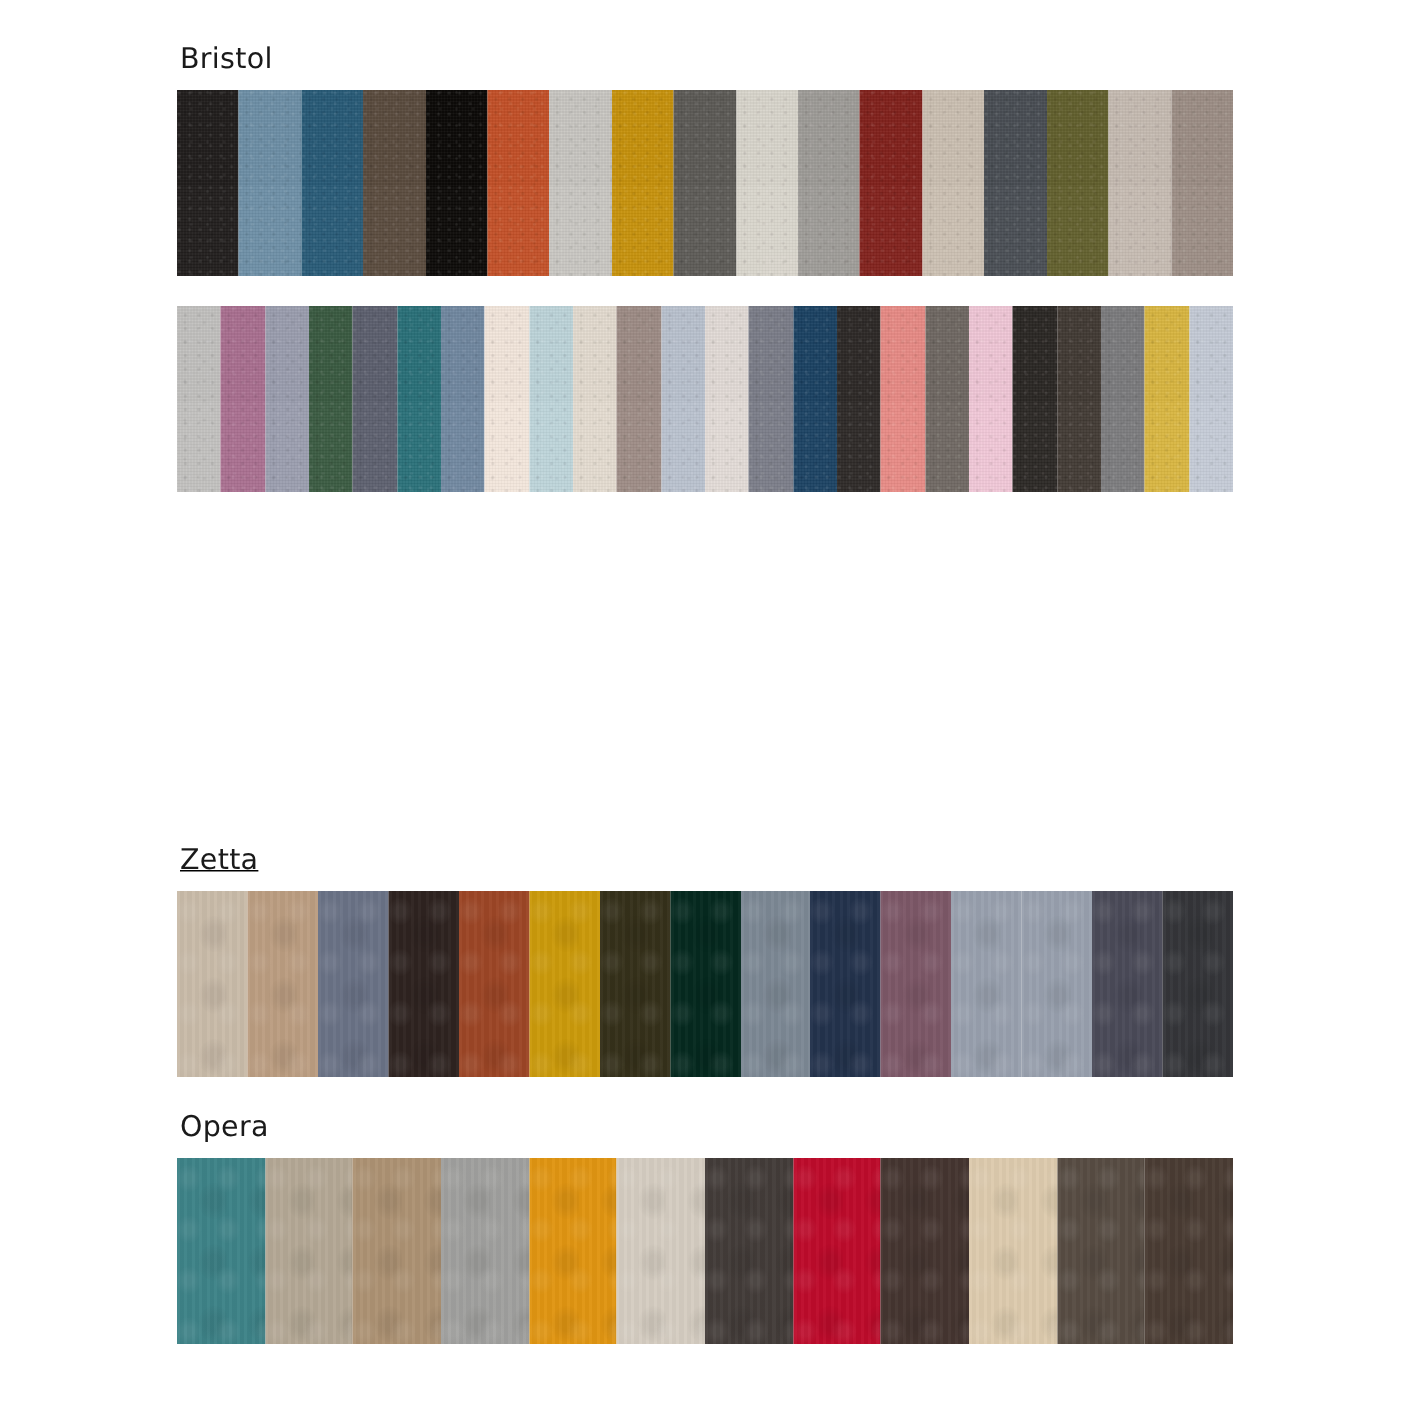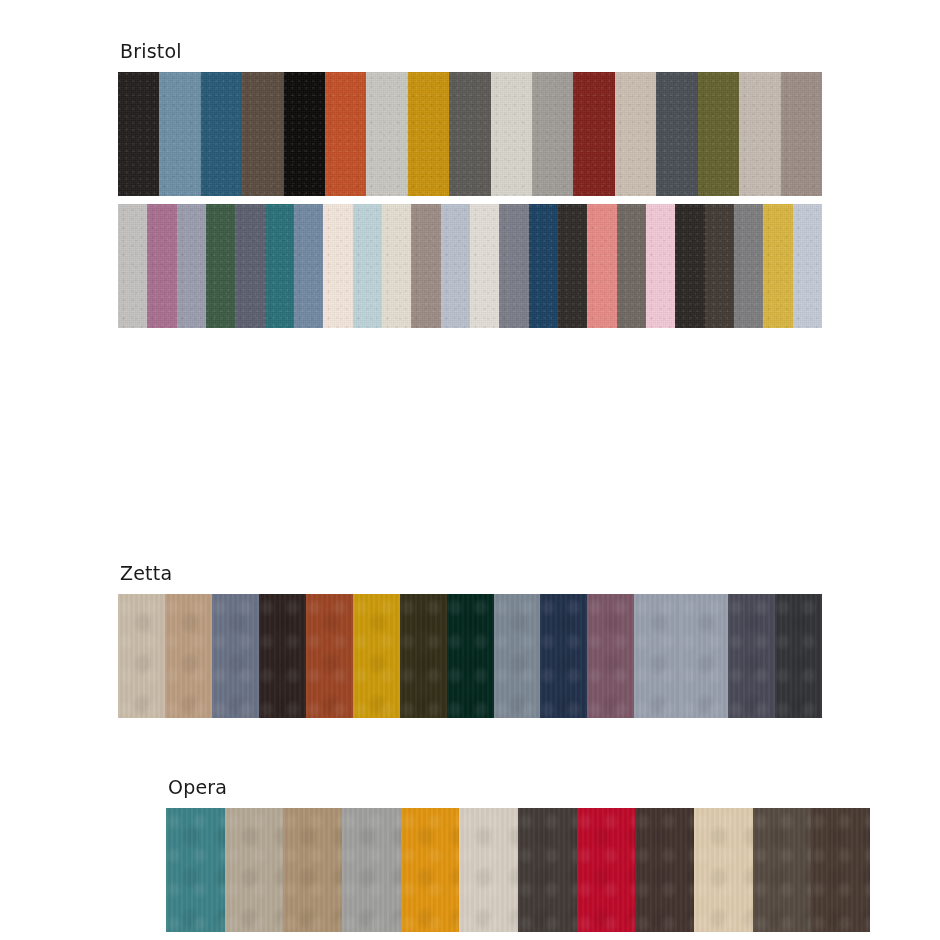--- a/index.html
+++ b/index.html
@@ -92,21 +92,21 @@
       radial-gradient(ellipse at 30% 40%, rgba(255,255,255,0.30) 3px, transparent 9px),
       radial-gradient(ellipse at 75% 70%, rgba(0,0,0,0.28) 4px, transparent 11px);
     background-size: 26px 34px, 33px 41px;
   }
 </style>
 </head>
 <body>
 
 <div class="page">
 
-<div class="collection" style="top: 40px;">
+<div class="collection" style="top: 28px;">
       <div class="collection-title">Bristol</div>
       <div class="swatch-strip">
         <div class="swatch" title="Bristol #221f1e" style="background-color: rgb(34, 31, 30);"></div>
         <div class="swatch" title="Bristol #6d8fa6" style="background-color: rgb(109, 143, 166);"></div>
         <div class="swatch" title="Bristol #275a77" style="background-color: rgb(39, 90, 119);"></div>
         <div class="swatch" title="Bristol #5b4c3f" style="background-color: rgb(91, 76, 63);"></div>
         <div class="swatch" title="Bristol #0d0b09" style="background-color: rgb(13, 11, 9);"></div>
         <div class="swatch" title="Bristol #c25027" style="background-color: rgb(194, 80, 39);"></div>
         <div class="swatch" title="Bristol #c9c7c2" style="background-color: rgb(201, 199, 194);"></div>
         <div class="swatch" title="Bristol #c8930d" style="background-color: rgb(200, 147, 13);"></div>
@@ -142,41 +142,41 @@
         <div class="swatch" title="Riva #e78b85" style="background-color: rgb(231, 139, 133);"></div>
         <div class="swatch" title="Riva #6f6862" style="background-color: rgb(111, 104, 98);"></div>
         <div class="swatch" title="Riva #f2c9d8" style="background-color: rgb(242, 201, 216);"></div>
         <div class="swatch" title="Riva #2b2724" style="background-color: rgb(43, 39, 36);"></div>
         <div class="swatch" title="Riva #423a34" style="background-color: rgb(66, 58, 52);"></div>
         <div class="swatch" title="Riva #7d7d7f" style="background-color: rgb(125, 125, 127);"></div>
         <div class="swatch" title="Riva #d9b641" style="background-color: rgb(217, 182, 65);"></div>
         <div class="swatch" title="Riva #c4cbd6" style="background-color: rgb(196, 203, 214);"></div>
       </div>
     </div>
-    <div class="collection" style="top: 562px;">
+    <div class="collection" style="top: 562px; text-decoration: underline;">
       <div class="collection-title">Zetta</div>
       <div class="swatch-strip strip-velvet">
         <div class="swatch" title="Zetta #c9bba9" style="background-color: rgb(201, 187, 169);"></div>
         <div class="swatch" title="Zetta #bb9d81" style="background-color: rgb(187, 157, 129);"></div>
         <div class="swatch" title="Zetta #6a7286" style="background-color: rgb(106, 114, 134);"></div>
         <div class="swatch" title="Zetta #2e2320" style="background-color: rgb(46, 35, 32);"></div>
         <div class="swatch" title="Zetta #9c4626" style="background-color: rgb(156, 70, 38);"></div>
         <div class="swatch" title="Zetta #cb9a0b" style="background-color: rgb(203, 154, 11);"></div>
         <div class="swatch" title="Zetta #35301a" style="background-color: rgb(53, 48, 26);"></div>
         <div class="swatch" title="Zetta #05291f" style="background-color: rgb(5, 41, 31);"></div>
         <div class="swatch" title="Zetta #7c8894" style="background-color: rgb(124, 136, 148);"></div>
         <div class="swatch" title="Zetta #23324c" style="background-color: rgb(35, 50, 76);"></div>
         <div class="swatch" title="Zetta #7c5767" style="background-color: rgb(124, 87, 103);"></div>
         <div class="swatch" title="Zetta #98a0ae" style="background-color: rgb(152, 160, 174);"></div>
         <div class="swatch" title="Zetta #98a0ae" style="background-color: rgb(152, 160, 174);"></div>
         <div class="swatch" title="Zetta #4a4a58" style="background-color: rgb(74, 74, 88);"></div>
         <div class="swatch" title="Zetta #343539" style="background-color: rgb(52, 53, 57);"></div>
       </div>
     </div>
-    <div class="collection" style="top: 776px; margin-left: 48px;">
+    <div class="collection" style="top: 740px;">
       <div class="collection-title">Opera</div>
       <div class="swatch-strip strip-velvet">
         <div class="swatch" title="Opera #3e8388" style="background-color: rgb(62, 131, 136);"></div>
         <div class="swatch" title="Opera #b4a895" style="background-color: rgb(180, 168, 149);"></div>
         <div class="swatch" title="Opera #ad9273" style="background-color: rgb(173, 146, 115);"></div>
         <div class="swatch" title="Opera #a0a09e" style="background-color: rgb(160, 160, 158);"></div>
         <div class="swatch" title="Opera #e09512" style="background-color: rgb(224, 149, 18);"></div>
         <div class="swatch" title="Opera #d5cdc1" style="background-color: rgb(213, 205, 193);"></div>
         <div class="swatch" title="Opera #433c39" style="background-color: rgb(67, 60, 57);"></div>
         <div class="swatch" title="Opera #bd0b2b" style="background-color: rgb(189, 11, 43);"></div>

